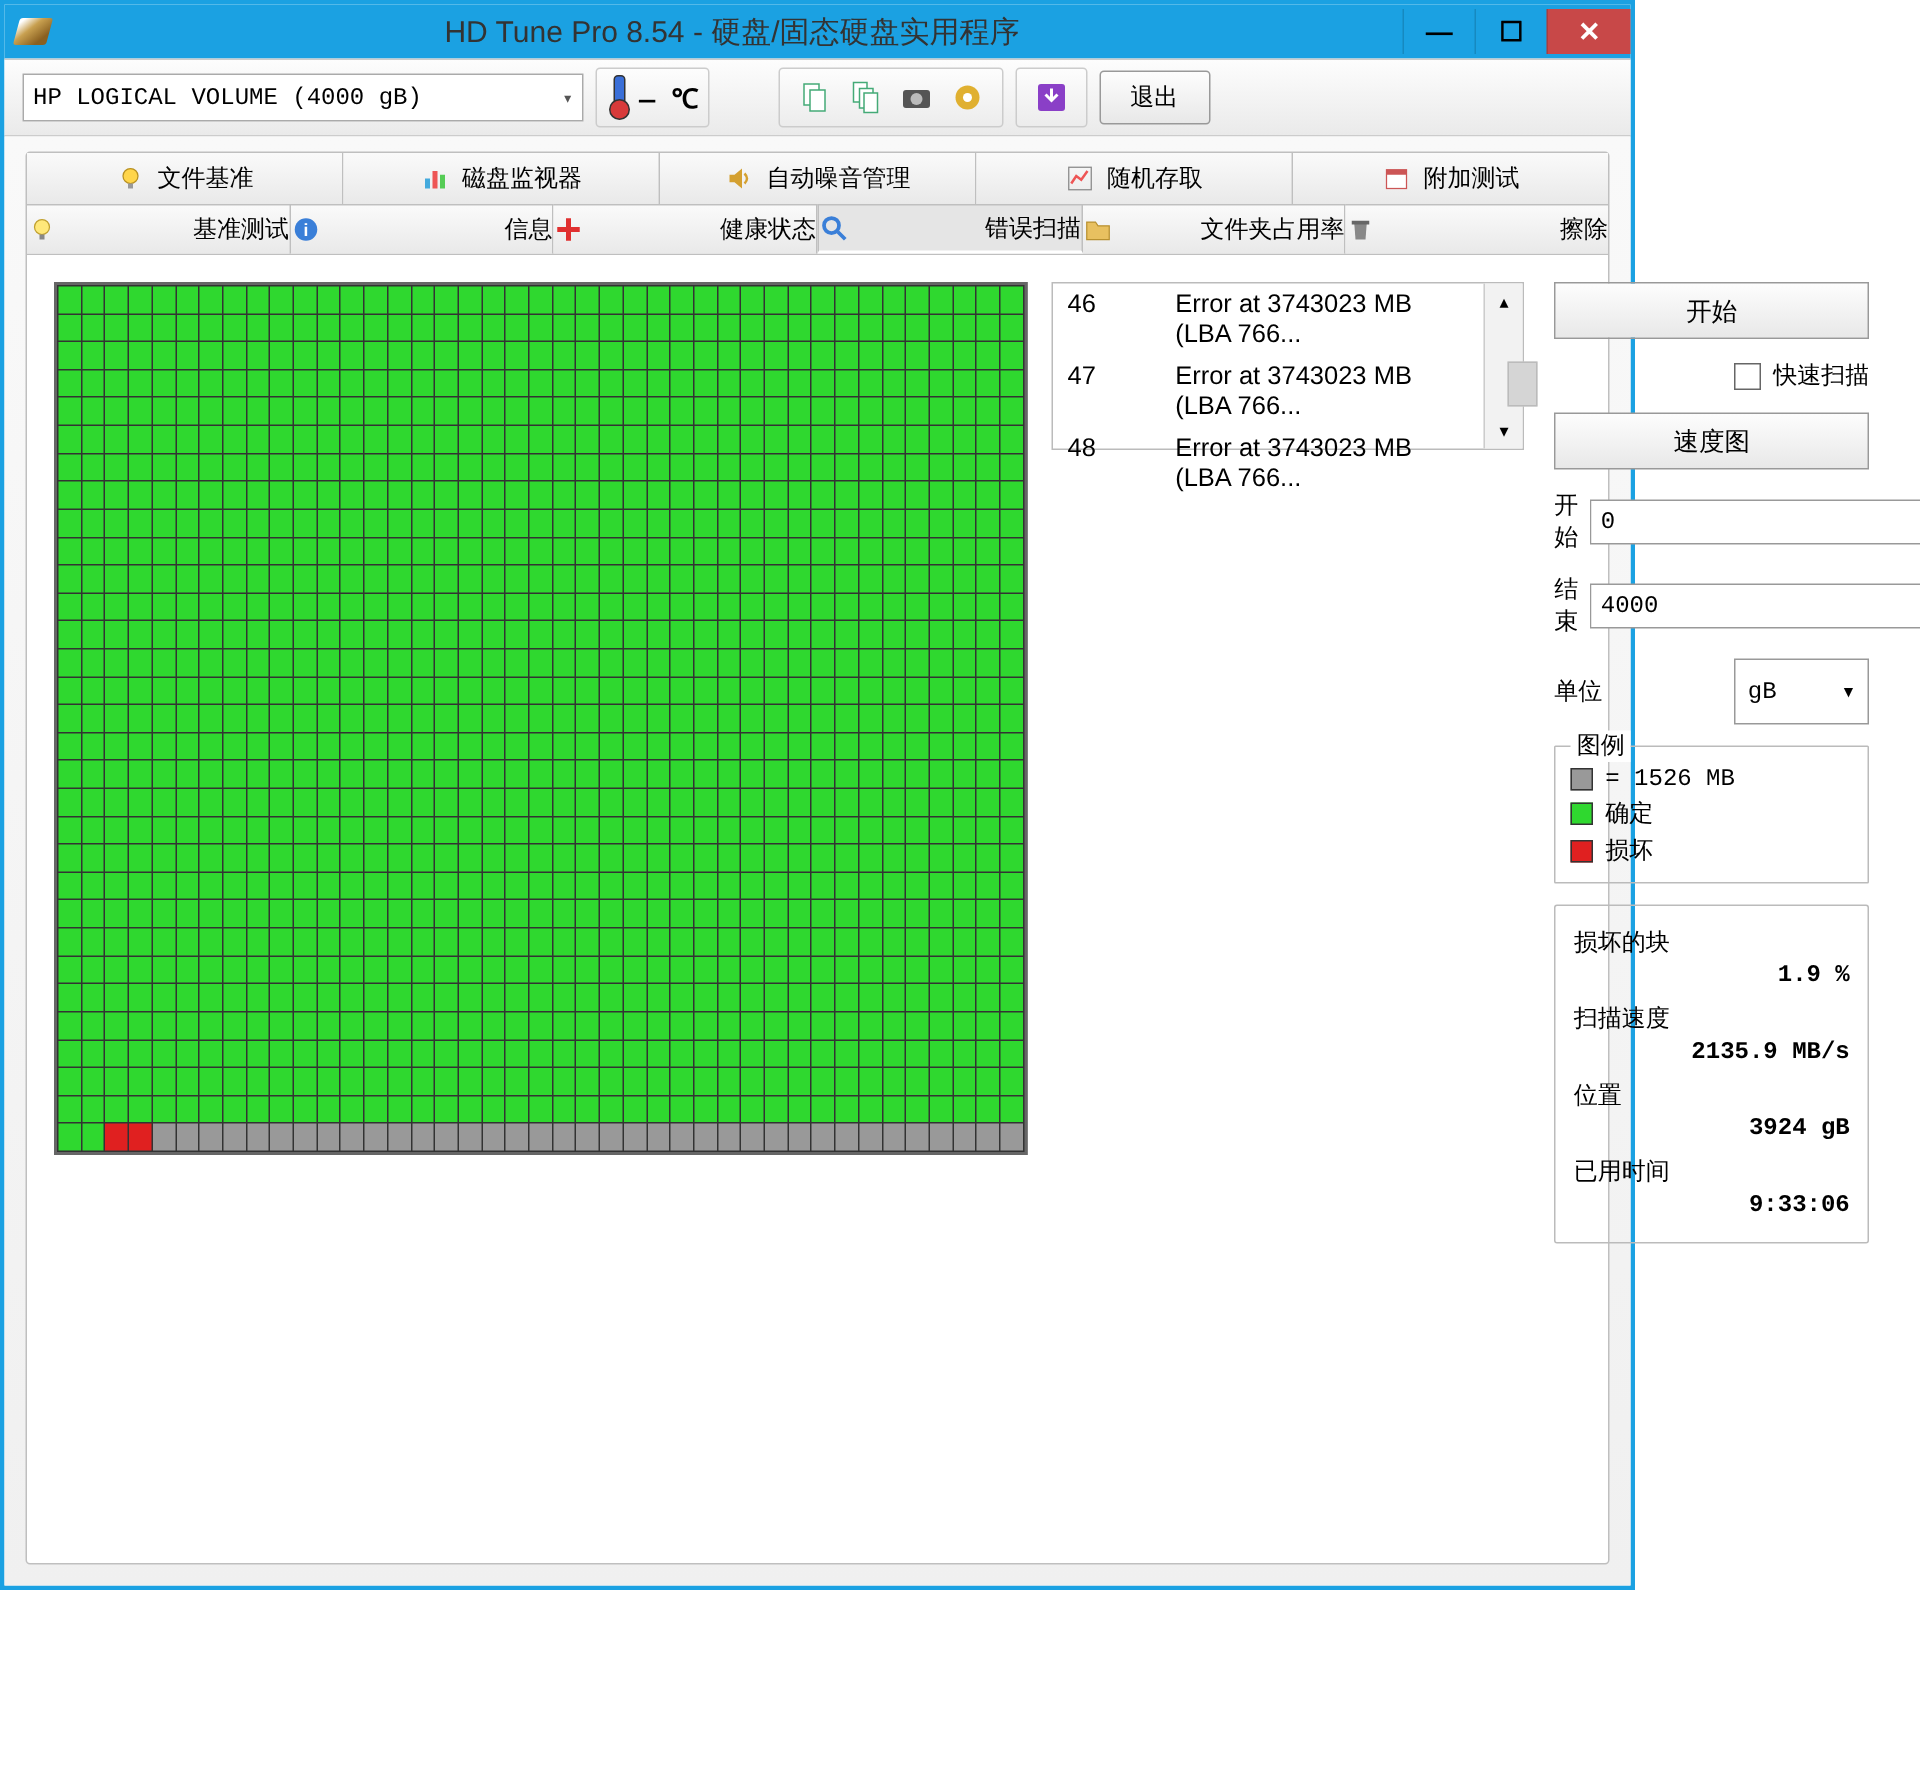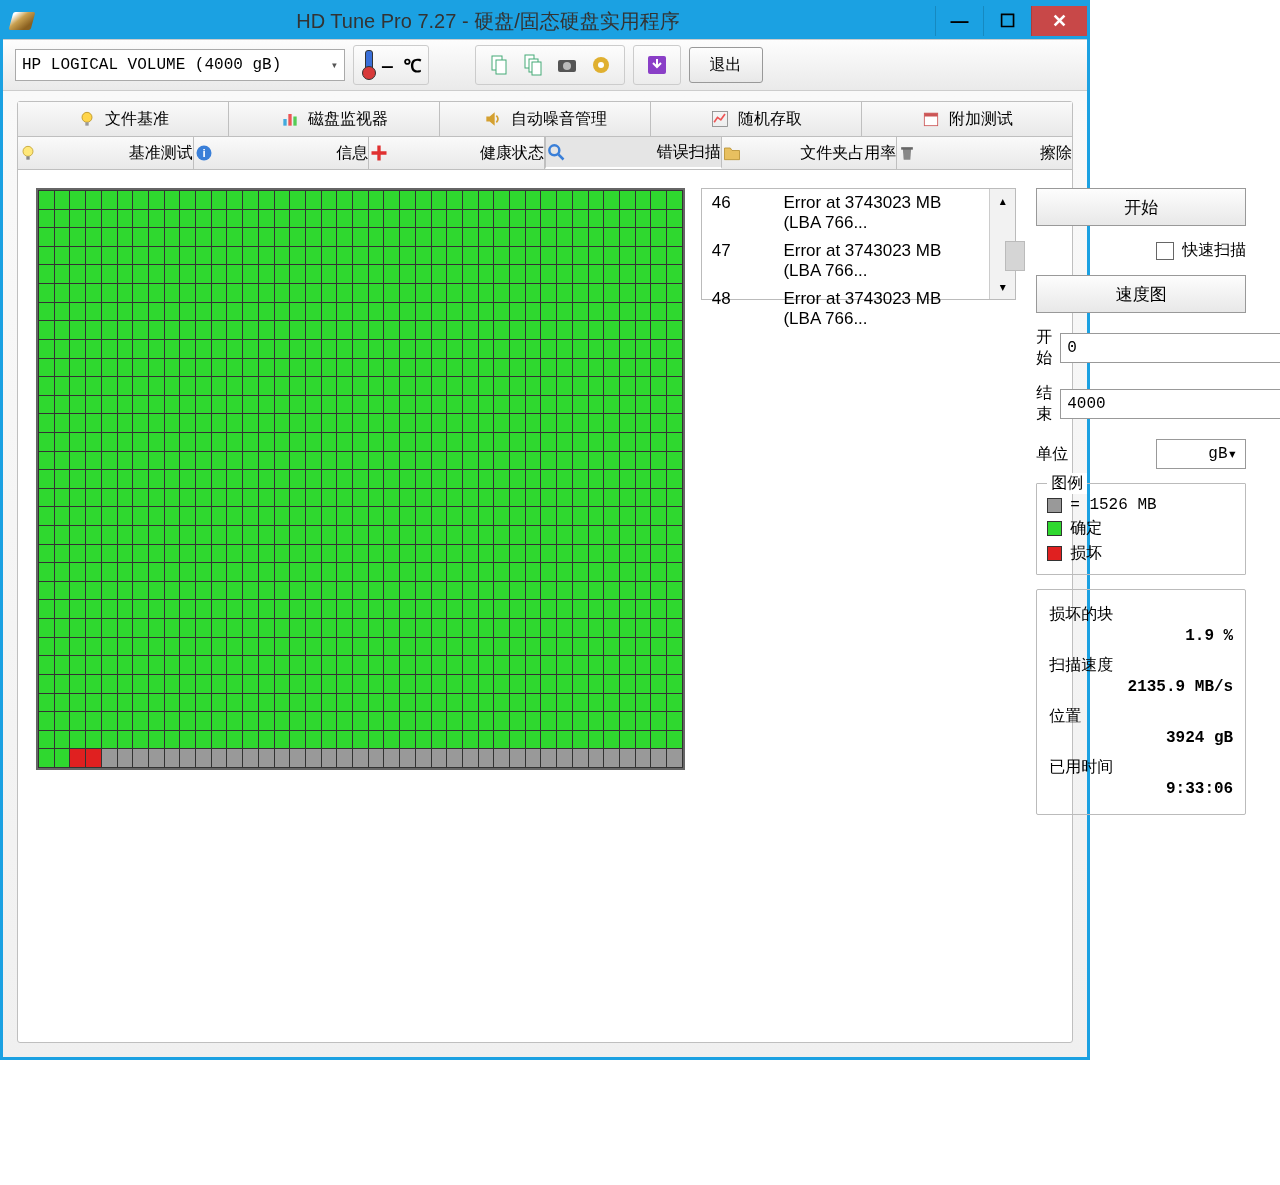--- a/index.html
+++ b/index.html
@@ -40,21 +40,21 @@
   height: 36px; display:flex; align-items:center; gap: 24px;
   padding: 0 14px; font-size: 16px;
 }
 .menubar span u { text-decoration: underline; }
 .toolbar {
   height: 52px; display:flex; align-items:center; padding: 0 12px; gap: 8px;
   background: linear-gradient(#fdfdfd,#eaeaea);
   border-top: 1px solid #ccc; border-bottom: 1px solid #ccc;
 }
 .drive-select {
-  width: 330px; height: 32px; background:#fff; border:1px solid #aaa;
+  width: 374px; height: 32px; background:#fff; border:1px solid #aaa;
   display:flex; align-items:center; padding:0 6px;
   font-family: "Courier New", monospace; font-size:16px;
   justify-content:space-between;
 }
 .drive-select .chev { font-size:12px; color:#555; }
 .tool-group {
   display:flex; align-items:center; height:40px; padding:0 6px;
   border:1px solid #ccc; border-radius:3px;
   background: linear-gradient(#fdfdfd,#ececec);
 }
@@ -122,21 +122,21 @@
 .chk { width:18px; height:18px; border:1px solid #666; background:#fff;}
 .field-row { display:flex; align-items:center; gap:8px;}
 .field-row label { width:44px;}
 .spin {
   flex:1; display:flex; border:1px solid #999; height:30px;
 }
 .spin input { flex:1; border:none; padding:0 6px; font-size:16px; font-family:"Courier New",monospace;}
 .spin .spins { width:22px; display:flex; flex-direction:column; border-left:1px solid #ccc;}
 .spin .spins div { flex:1; display:flex;align-items:center;justify-content:center; font-size:9px; background:#f4f4f4;}
 .unit-sel {
-  width:90px; height:30px; border:1px solid #999; display:flex; align-items:center; padding:0 8px; justify-content:flex-end; margin-left:auto;
+  width:90px; height:44px; border:1px solid #999; display:flex; align-items:center; padding:0 8px; justify-content:space-between; margin-left:auto;
   font-family:"Courier New",monospace;
 }
 .legend {
   border:1px solid #bbb; border-radius:1px; padding: 10px 10px 8px 10px;
   position:relative; font-size:16px;
 }
 .legend-title { position:absolute; top:-11px; left:10px; background:#fff; padding:0 4px;}
 .legend-row { display:flex; align-items:center; gap:8px; padding:2px 0; font-family:"Courier New",monospace;}
 .swatch { width:15px; height:15px; border:1px solid #333;}
 .sw-grey{background:#999;} .sw-green{background:#2fd82f;} .sw-red{background:#e02020;}
@@ -146,21 +146,21 @@
 .stats .lbl { margin-top:4px;}
 .stats .val { text-align:right; font-family:"Courier New",monospace; font-weight:bold; padding:2px 0 6px 0;}
 </style>
 </head>
 <body>
 
 <div class="window">
 
   <div class="titlebar">
     <span class="titlebar-icon"></span>
-    <span class="titlebar-title">HD Tune Pro 7.27 - 硬盘/固态硬盘实用程序</span>
+    <span class="titlebar-title">HD Tune Pro 8.54 - 硬盘/固态硬盘实用程序</span>
     <div class="win-btns">
       <div class="win-btn">—</div>
       <div class="win-btn">☐</div>
       <div class="win-btn close">✕</div>
     </div>
   </div>
 
 
   <div class="toolbar">
     <div class="drive-select">

